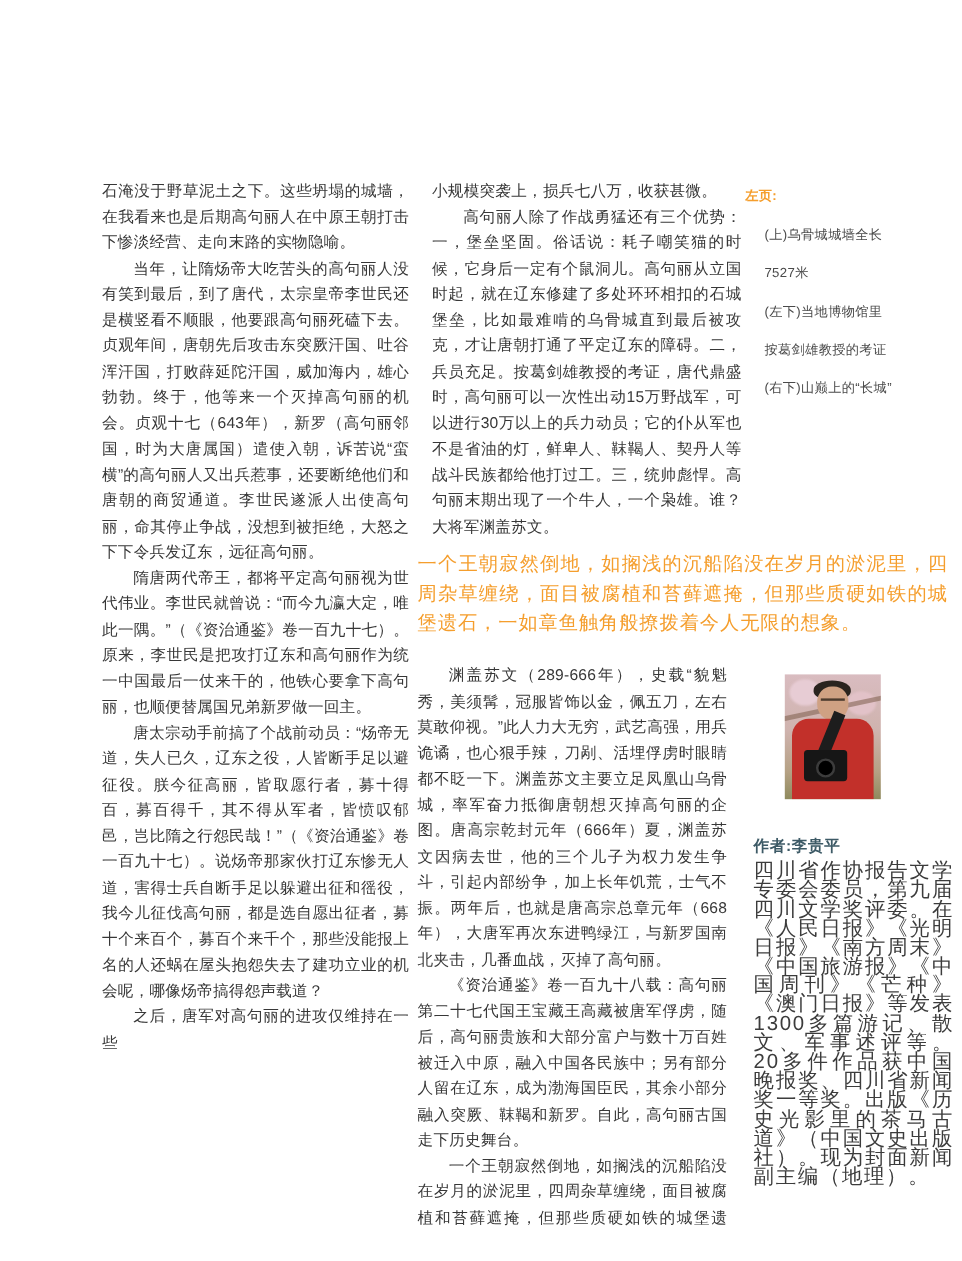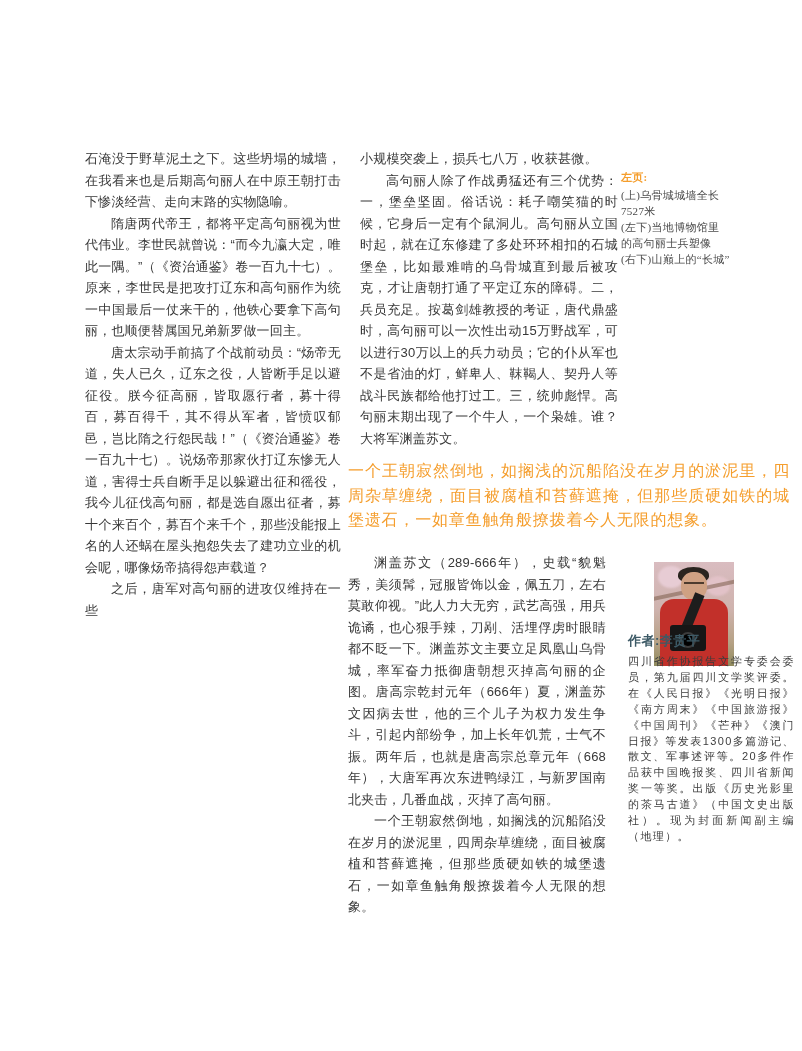--- a/index.html
+++ b/index.html
@@ -7,24 +7,24 @@
         font-family:"Liberation Sans","DejaVu Sans",sans-serif;}
   .col{position:absolute;color:#373737;font-size:13px;line-height:21.5px;letter-spacing:0.2px;}
   .col .para{margin:0;text-align:justify;}
   .col .para.indent{text-indent:2em;}
   .col-left{left:85px;top:148px;width:256px;}
   .col-mid-top{left:360px;top:148px;width:258px;}
   .col-mid-bottom{left:348px;top:552px;width:258px;}
   .pull-quote{position:absolute;left:348px;top:459px;width:442px;
               color:#f59e2d;font-size:16px;line-height:24.6px;letter-spacing:0.8px;
               font-weight:500;text-align:justify;margin:0;}
-  .captions{position:absolute;left:621px;top:169px;width:172px;
-            font-size:11px;line-height:16px;color:#4a4a4a;letter-spacing:0.3px;font-family:Liberation Serif, serif;}
+  .captions{position:absolute;left:621px;top:156px;width:172px;
+            font-size:11px;line-height:16px;color:#4a4a4a;letter-spacing:0.3px;}
   .captions .cap-head{color:#f59e2d;font-weight:700;margin:0 0 2px 0;}
-  .cap-line{margin:0;}
+  .cap-line{margin:16px;}
   
   .author-photo{position:absolute;left:654px;top:562px;width:80px;height:104px;overflow:hidden;
      background:linear-gradient(180deg,#d9bcc0 0%,#cfb3ae 45%,#b5a184 78%,#8f8a5d 100%);}
   .ap-blossom1{position:absolute;left:4px;top:4px;width:26px;height:22px;border-radius:50%;
      background:#e7ccd4;filter:blur(1px);}
   .ap-blossom2{position:absolute;left:52px;top:14px;width:24px;height:20px;border-radius:50%;
      background:#e2c2c8;filter:blur(1px);}
   .ap-branch{position:absolute;left:-6px;top:26px;width:95px;height:4px;background:#7b5d4a;
      transform:rotate(-12deg);opacity:.55;}
   .ap-hair{position:absolute;left:24px;top:5px;width:31px;height:16px;background:#2a241f;
@@ -33,56 +33,58 @@
      border-radius:46%;}
   .ap-glasses{position:absolute;left:30px;top:20px;width:20px;height:5px;border-top:2px solid #4d3b2e;}
   .ap-body{position:absolute;left:6px;top:37px;width:68px;height:67px;background:#c2302a;
      border-radius:14px 14px 0 0;}
   .ap-strap{position:absolute;left:30px;top:30px;width:10px;height:58px;background:#1d1d1d;
      transform:rotate(22deg);}
   .ap-camera{position:absolute;left:16px;top:63px;width:36px;height:26px;background:#161616;
      border-radius:3px;}
   .ap-lens{position:absolute;left:26px;top:70px;width:16px;height:16px;background:#000;
      border:2px solid #3c3c3c;border-radius:50%;box-sizing:border-box;}
-  .author-block{position:absolute;left:628px;top:632px;width:167px;}
+  .author-block{position:absolute;left:628px;top:696px;width:167px;}
   .author-name{margin:0;font-size:13px;font-weight:700;color:#3d5a66;letter-spacing:0.5px;}
-  .author-bio{margin:4px 0 0 0;font-size:11px;line-height:15.9px;color:#3c3c3c;
+  .author-bio{margin:4px 0 0 0;font-size:17px;line-height:15.9px;color:#3c3c3c;
               letter-spacing:1.4px;text-align:justify;}
 </style>
 </head>
 <body>
 
 <div class="page">
 
   <div class="col col-left">
       <p class="para">石淹没于野草泥土之下。这些坍塌的城墙，在我看来也是后期高句丽人在中原王朝打击下惨淡经营、走向末路的实物隐喻。</p>
+      <p class="para indent">当年，让隋炀帝大吃苦头的高句丽人没有笑到最后，到了唐代，太宗皇帝李世民还是横竖看不顺眼，他要跟高句丽死磕下去。贞观年间，唐朝先后攻击东突厥汗国、吐谷浑汗国，打败薛延陀汗国，威加海内，雄心勃勃。终于，他等来一个灭掉高句丽的机会。贞观十七（643年），新罗（高句丽邻国，时为大唐属国）遣使入朝，诉苦说“蛮横”的高句丽人又出兵惹事，还要断绝他们和唐朝的商贸通道。李世民遂派人出使高句丽，命其停止争战，没想到被拒绝，大怒之下下令兵发辽东，远征高句丽。</p>
       <p class="para indent">隋唐两代帝王，都将平定高句丽视为世代伟业。李世民就曾说：“而今九瀛大定，唯此一隅。”（《资治通鉴》卷一百九十七）。原来，李世民是把攻打辽东和高句丽作为统一中国最后一仗来干的，他铁心要拿下高句丽，也顺便替属国兄弟新罗做一回主。</p>
       <p class="para indent">唐太宗动手前搞了个战前动员：“炀帝无道，失人已久，辽东之役，人皆断手足以避征役。朕今征高丽，皆取愿行者，募十得百，募百得千，其不得从军者，皆愤叹郁邑，岂比隋之行怨民哉！”（《资治通鉴》卷一百九十七）。说炀帝那家伙打辽东惨无人道，害得士兵自断手足以躲避出征和徭役，我今儿征伐高句丽，都是选自愿出征者，募十个来百个，募百个来千个，那些没能报上名的人还蜗在屋头抱怨失去了建功立业的机会呢，哪像炀帝搞得怨声载道？</p>
       <p class="para indent">之后，唐军对高句丽的进攻仅维持在一些</p>
     </div>
 
   <div class="col col-mid-top">
       <p class="para">小规模突袭上，损兵七八万，收获甚微。</p>
       <p class="para indent">高句丽人除了作战勇猛还有三个优势：一，堡垒坚固。俗话说：耗子嘲笑猫的时候，它身后一定有个鼠洞儿。高句丽从立国时起，就在辽东修建了多处环环相扣的石城堡垒，比如最难啃的乌骨城直到最后被攻克，才让唐朝打通了平定辽东的障碍。二，兵员充足。按葛剑雄教授的考证，唐代鼎盛时，高句丽可以一次性出动15万野战军，可以进行30万以上的兵力动员；它的仆从军也不是省油的灯，鲜卑人、靺鞨人、契丹人等战斗民族都给他打过工。三，统帅彪悍。高句丽末期出现了一个牛人，一个枭雄。谁？大将军渊盖苏文。</p>
     </div>
 
   <p class="pull-quote">一个王朝寂然倒地，如搁浅的沉船陷没在岁月的淤泥里，四周杂草缠绕，面目被腐植和苔藓遮掩，但那些质硬如铁的城堡遗石，一如章鱼触角般撩拨着今人无限的想象。</p>
 
   <div class="col col-mid-bottom">
       <p class="para indent">渊盖苏文（289-666年），史载“貌魁秀，美须髯，冠服皆饰以金，佩五刀，左右莫敢仰视。”此人力大无穷，武艺高强，用兵诡谲，也心狠手辣，刀剐、活埋俘虏时眼睛都不眨一下。渊盖苏文主要立足凤凰山乌骨城，率军奋力抵御唐朝想灭掉高句丽的企图。唐高宗乾封元年（666年）夏，渊盖苏文因病去世，他的三个儿子为权力发生争斗，引起内部纷争，加上长年饥荒，士气不振。两年后，也就是唐高宗总章元年（668年），大唐军再次东进鸭绿江，与新罗国南北夹击，几番血战，灭掉了高句丽。</p>
+      <p class="para indent">《资治通鉴》卷一百九十八载：高句丽第二十七代国王宝藏王高藏被唐军俘虏，随后，高句丽贵族和大部分富户与数十万百姓被迁入中原，融入中国各民族中；另有部分人留在辽东，成为渤海国臣民，其余小部分融入突厥、靺鞨和新罗。自此，高句丽古国走下历史舞台。</p>
       <p class="para indent">一个王朝寂然倒地，如搁浅的沉船陷没在岁月的淤泥里，四周杂草缠绕，面目被腐植和苔藓遮掩，但那些质硬如铁的城堡遗石，一如章鱼触角般撩拨着今人无限的想象。</p>
     </div>
 
   <div class="captions">
     <p class="cap-head">左页:</p>
     <div>
         <p class="cap-line">(上)乌骨城城墙全长</p>
         <p class="cap-line">7527米</p>
         <p class="cap-line">(左下)当地博物馆里</p>
-        <p class="cap-line">的高句丽士兵塑像</p>
+        <p class="cap-line">按葛剑雄教授的考证</p>
         <p class="cap-line">(右下)山巅上的“长城”</p>
       </div>
   </div>
 
   <div class="author-photo">
     <div class="ap-blossom1"></div>
     <div class="ap-blossom2"></div>
     <div class="ap-branch"></div>
     <div class="ap-hair"></div>
     <div class="ap-head"></div>

